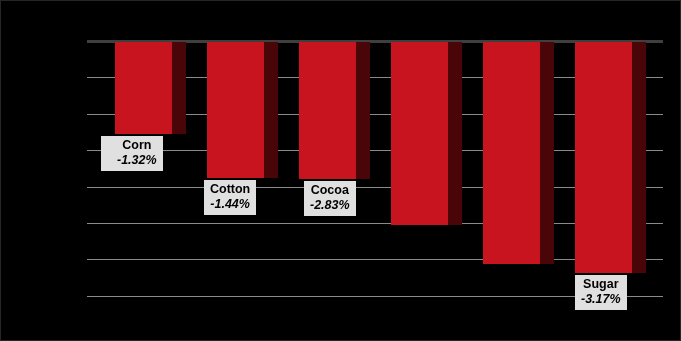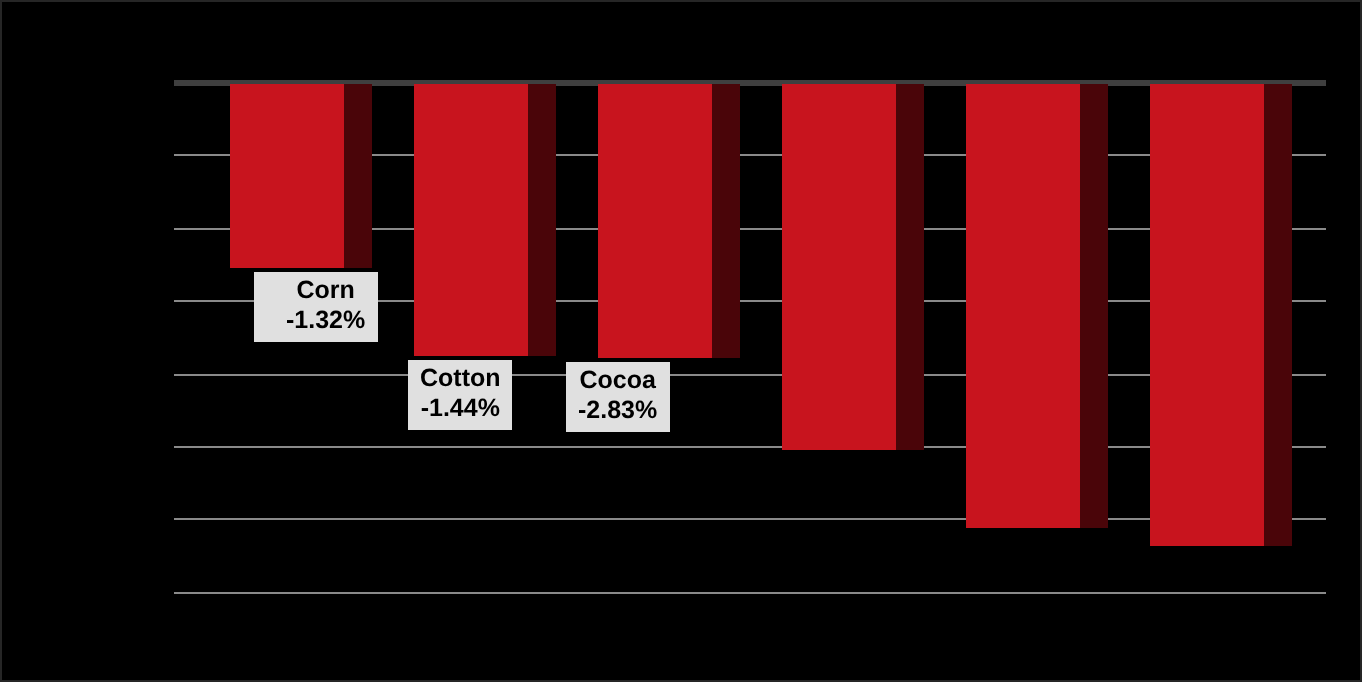--- a/index.html
+++ b/index.html
@@ -78,21 +78,21 @@
     color: #000000;
     font-weight: bold;
     font-size: 12.5px;
     line-height: 15px;
     text-align: center;
     padding: 2px 6px 3px 6px;
     white-space: nowrap;
     box-sizing: border-box;
   }
   .data-label .lbl-name { display: block; }
-  .data-label .lbl-val  { display: block; }
+  .data-label .lbl-val  { display: block; font-style: italic; }
 </style>
 </head>
 <body>
 
 <div id="chart-root">
 
   <div id="plot-area">
 
     <div class="axis-line-top"></div>
     <div class="gridline" style="top:37px;"></div>
@@ -128,31 +128,35 @@
       <div class="bar-shadow" style="height:222px;"></div>
     </div>
 
     <div class="bar-group" style="left:488px;">
       <div class="bar-body" style="height:231px;"></div>
       <div class="bar-shadow" style="height:231px;"></div>
     </div>
 
   </div>
 
-  <div class="data-label" style="left:126px; top:135px;padding-left:16px;">
+  <div class="data-label" style="left:100px; top:135px;padding-left:16px;">
     <span class="lbl-name">Corn</span>
     <span class="lbl-val">-1.32%</span>
   </div>
 
   <div class="data-label" style="left:203px; top:179px;text-align:center;">
     <span class="lbl-name">Cotton</span>
     <span class="lbl-val">-1.44%</span>
   </div>
 
-  <div class="data-label" style="left:282px; top:180px;">
+  <div class="data-label" style="left:303px; top:180px;">
     <span class="lbl-name">Cocoa</span>
     <span class="lbl-val">-2.83%</span>
   </div>
 
 
 
+  <div class="data-label" style="left:574px; top:274px;">
+    <span class="lbl-name">Sugar</span>
+    <span class="lbl-val">-3.17%</span>
+  </div>
 
 </div>
 
 </body></html>

